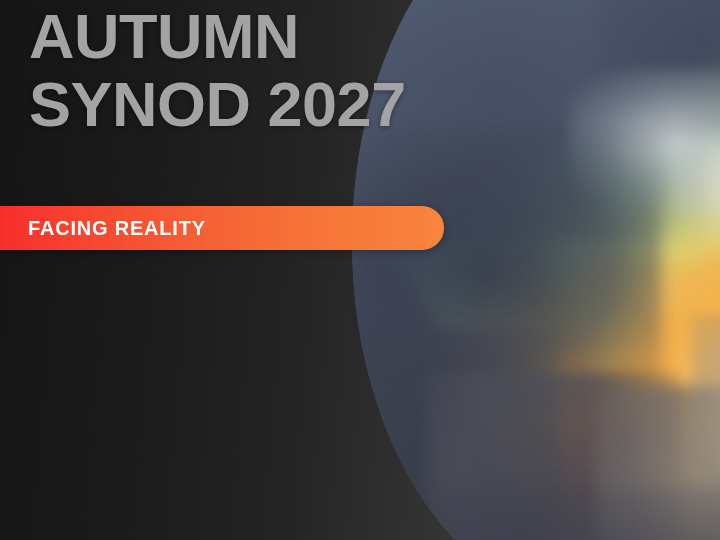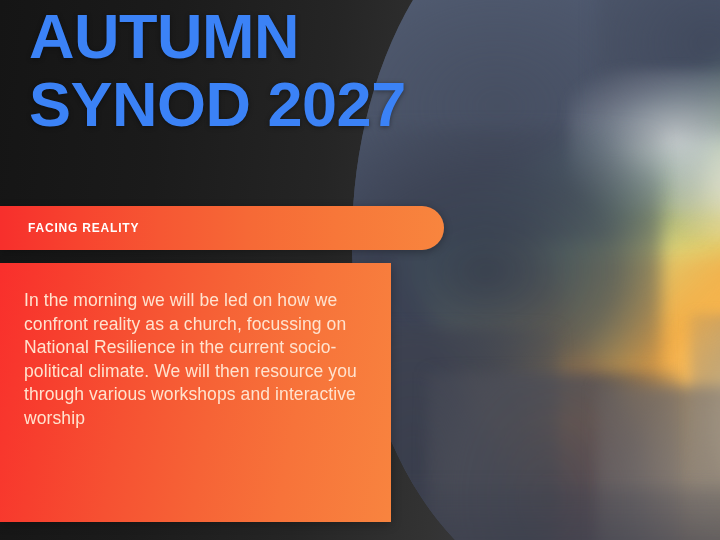--- a/index.html
+++ b/index.html
@@ -209,21 +209,21 @@
 
   
   .headline {
     position:absolute;
     left:29px; top:2px;
     width:560px;
     z-index:6;
   }
   .headline .line {
     display:block;
-    color:#3b82f6;
+    color:#a3a3a3;
     font-family:"Liberation Sans", sans-serif;
     font-weight:700;
     font-size:63px;
     line-height:68px;
     letter-spacing:-0.5px;
     white-space:nowrap;
     text-shadow:0 1px 5px rgba(0,0,0,0.40);
   }
 
   
@@ -242,21 +242,21 @@
     display:flex;
     align-items:center;
     z-index:6;
     box-shadow:0 2px 8px rgba(0,0,0,0.30);
   }
   .pill span {
     margin-left:28px;
     color:#ffffff;
     font-family:"Liberation Sans", sans-serif;
     font-weight:700;
-    font-size:12px;
+    font-size:20px;
     letter-spacing:0.8px;
   }
 
   
   .body-block {
     position:absolute;
     left:0; top:263px;
     width:391px; height:259px;
     background:linear-gradient(100deg,
         #f92f2c 0%,
@@ -305,17 +305,14 @@
 
   <div class="headline">
     <span class="line">AUTUMN</span>
     <span class="line">SYNOD 2027</span>
   </div>
 
   <div class="pill">
     <span>FACING REALITY</span>
   </div>
 
-  <div class="body-block">
-    <p>In the morning we will be led on how we confront reality as a church, focussing on National Resilience in the current socio-political climate. We will then resource you through various workshops and interactive worship</p>
-  </div>
 
 </div>
 
 </body></html>

